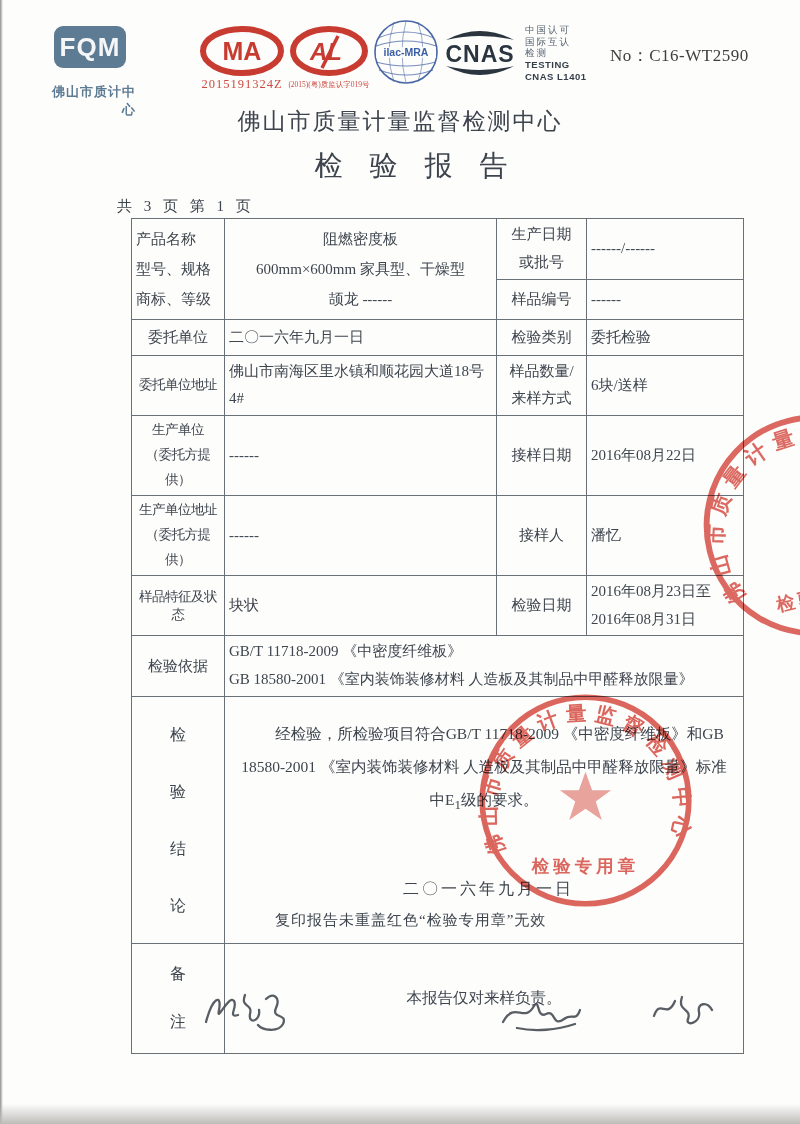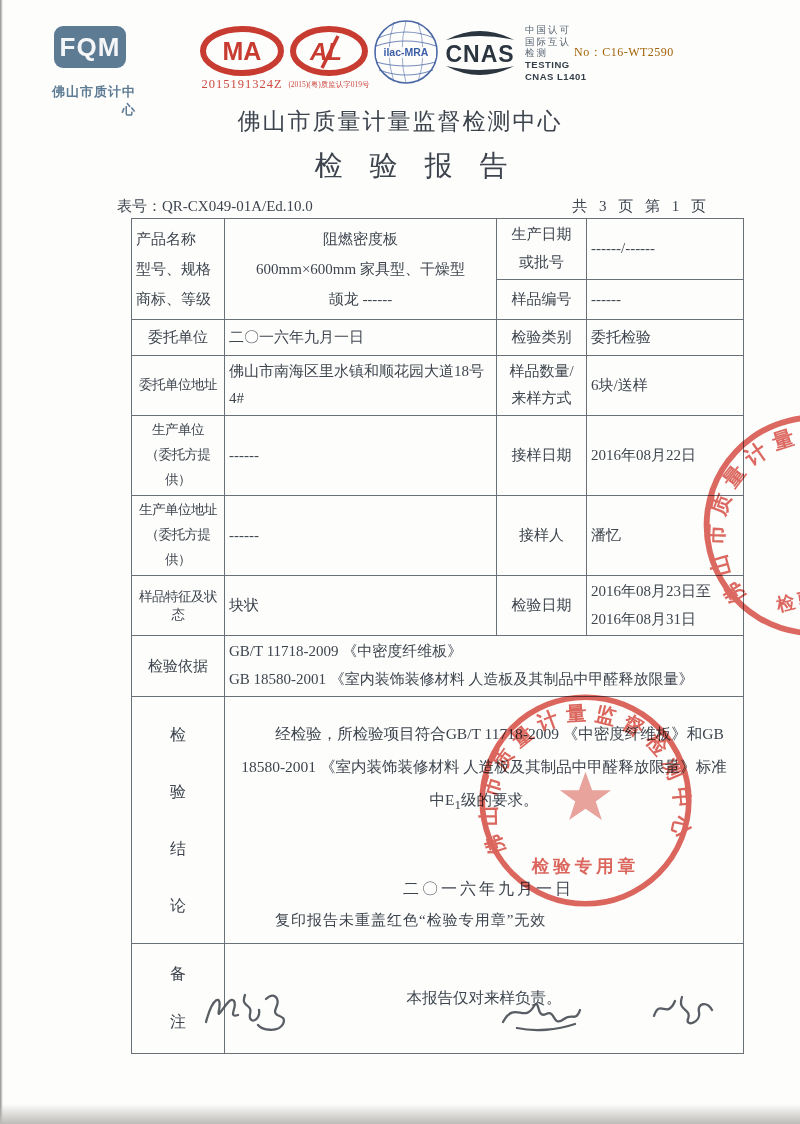--- a/index.html
+++ b/index.html
@@ -21,21 +21,21 @@
     display:flex;align-items:center;justify-content:center;color:#f4f6f8;
     font-family:"Liberation Sans",sans-serif;font-weight:bold;font-size:26px;letter-spacing:1px;}
   .fqm-cap{margin-top:15px;font-size:13px;color:#5e7b94;letter-spacing:1px;font-weight:bold;text-align:right;}
 
   .logo{position:absolute;}
   .cma{left:198px;top:26px;} .cal{left:288px;top:26px;}
   .ilac{left:372px;top:18px;} .cnas{left:438px;top:26px;}
   .cnas-txt{position:absolute;left:525px;top:24px;font-family:"Liberation Sans",sans-serif;}
   .cnas-txt .zh{font-size:9.5px;color:#56636f;line-height:11.5px;letter-spacing:2px;}
   .cnas-txt .en{font-size:9.5px;color:#333e49;font-weight:bold;line-height:12px;letter-spacing:.5px;}
-  .repno{position:absolute;left:574px;top:44px;font-size:12px;letter-spacing:.5px;color:#a16207;}
+  .repno{position:absolute;left:610px;top:44px;font-size:17px;letter-spacing:.5px;color:#404040;}
 
   
   .org-title{position:absolute;top:106px;left:0;width:100%;text-align:center;
     font-size:23px;letter-spacing:2px;font-weight:500;color:#3d444d;}
   .rep-title{position:absolute;top:147px;left:0;width:100%;text-align:center;
     font-size:28px;font-weight:500;letter-spacing:27px;text-indent:27px;color:#3d444d;padding-left:11px;}
 
   .formline{position:absolute;left:117px;top:197px;width:593px;display:flex;
     justify-content:space-between;font-size:15px;}
   .pageinfo{letter-spacing:4px;}
@@ -121,21 +121,20 @@
       <div class="en">CNAS L1401</div>
     </div>
 
     <div class="repno"><span>No：</span><span>C16-WT2590</span></div>
   </div>
 
   <div class="org-title">佛山市质量计量监督检测中心</div>
   <div class="rep-title">检验报告</div>
 
   <div class="formline">
-    <span><span>表号：</span><span>QR-CX049-01A/Ed.10.0</span></span>
     <span class="pageinfo">共 3 页  第 1 页</span>
   </div>
 
   <table class="rep">
     <colgroup>
         <col style="width:93px">
         <col style="width:272px">
         <col style="width:90px">
         <col style="width:157px">
       </colgroup>

